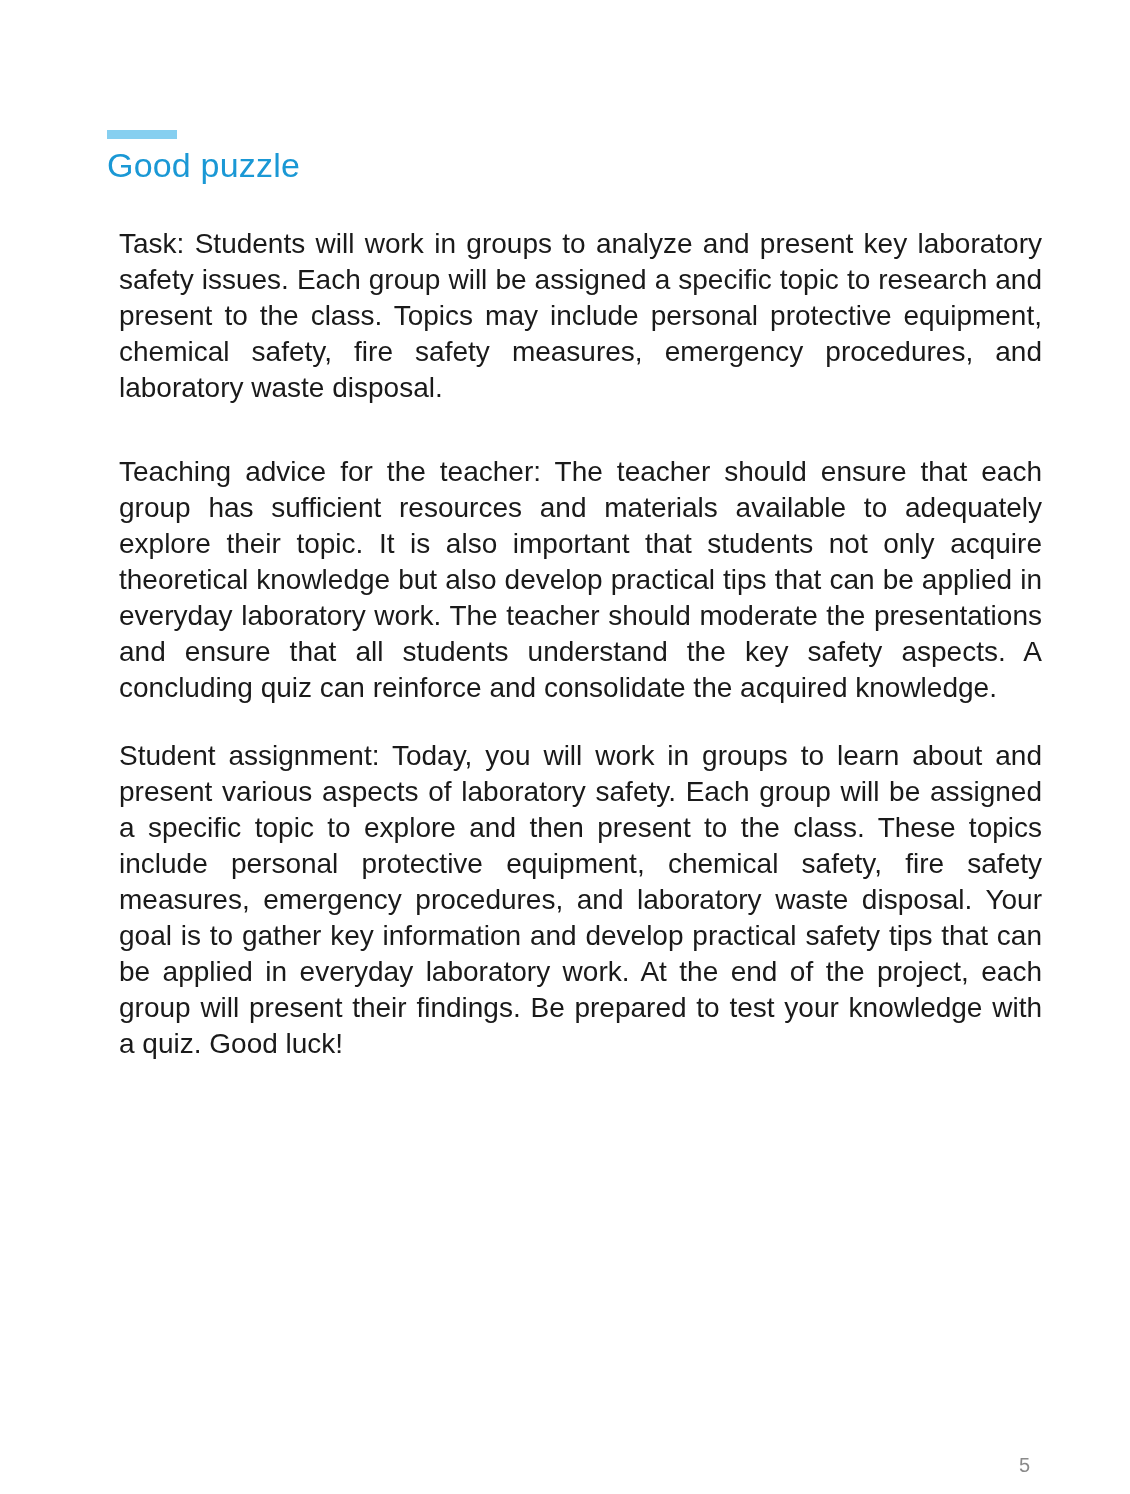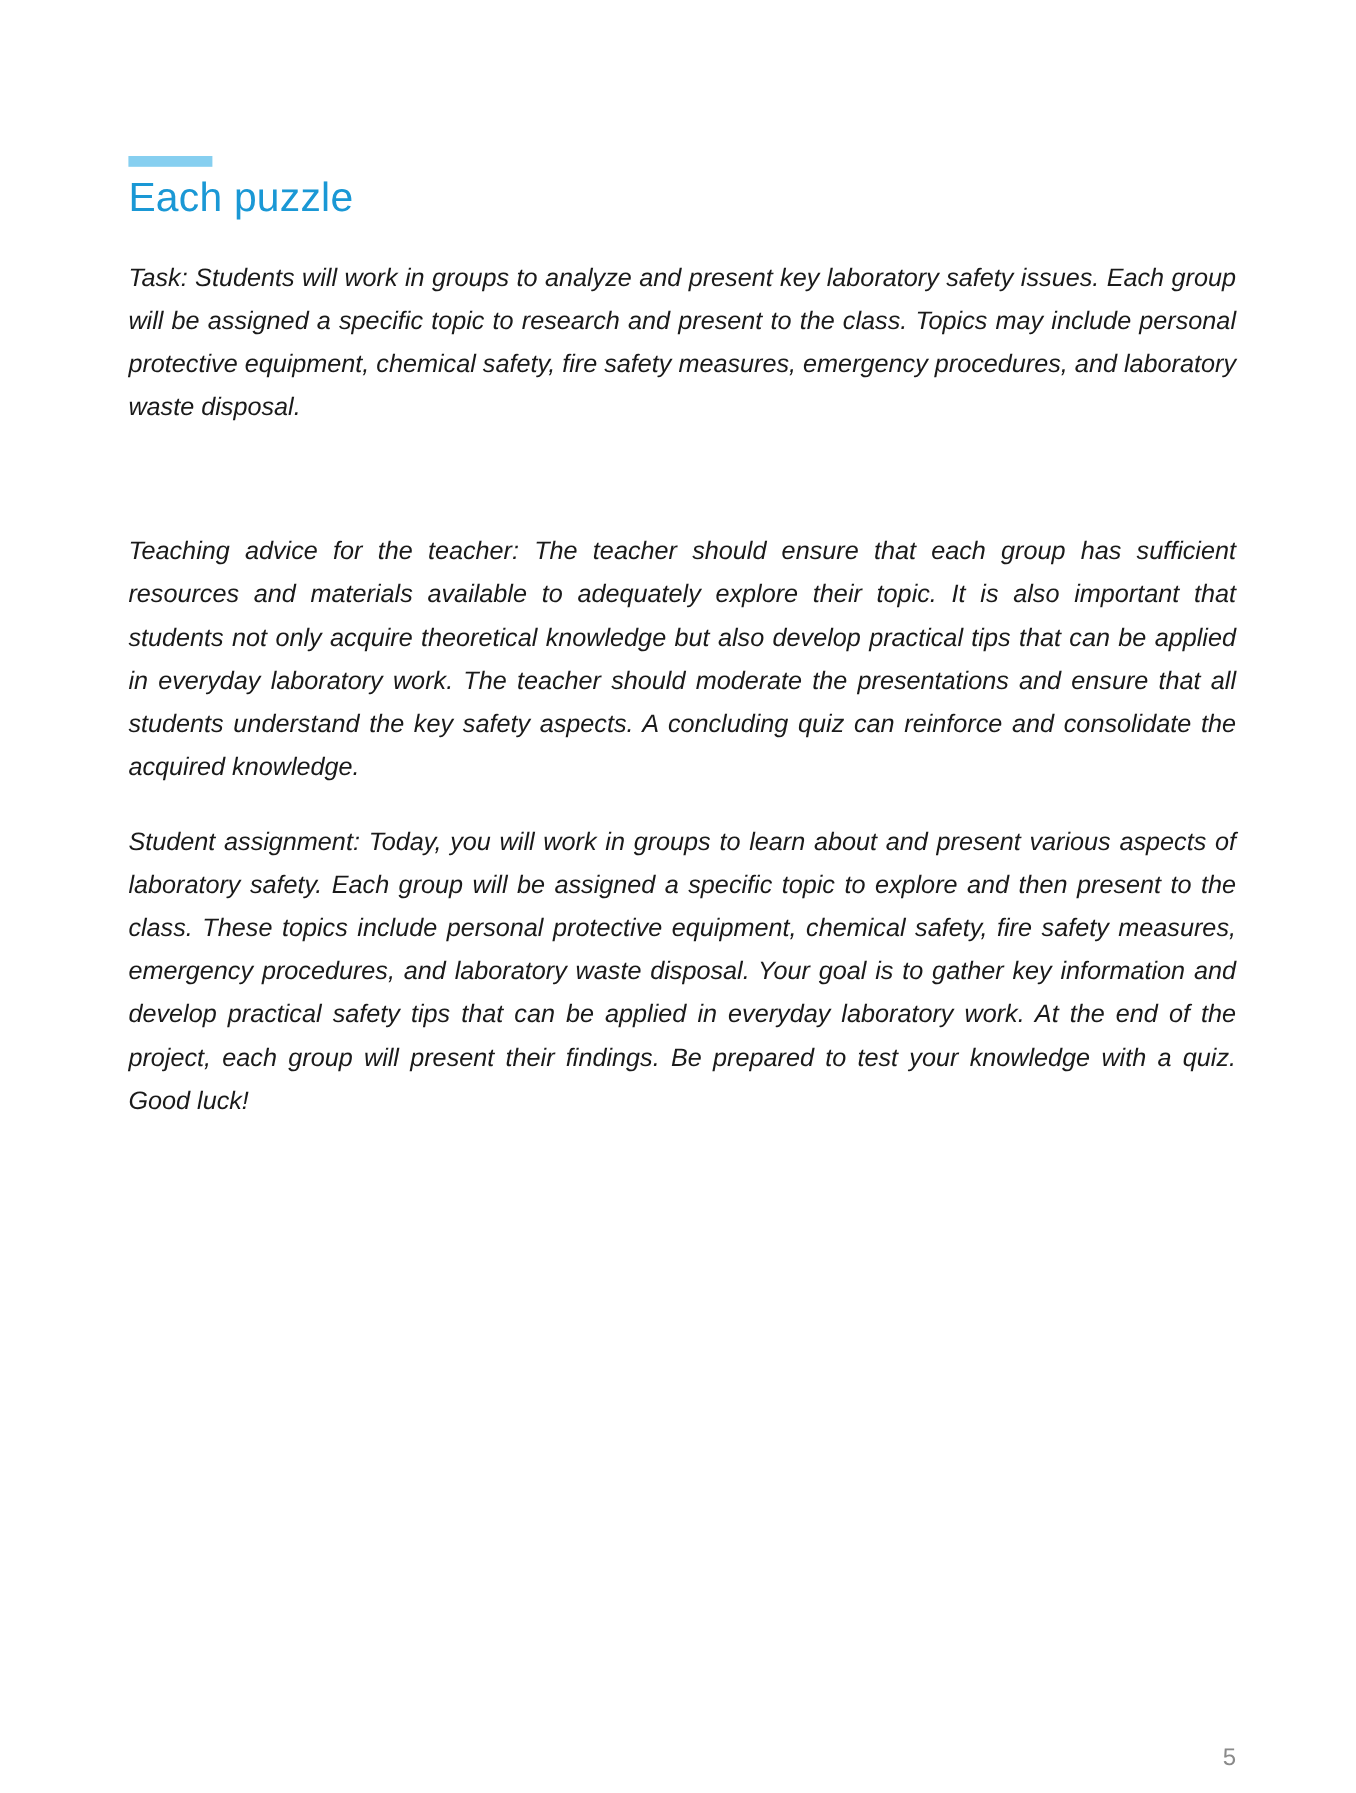--- a/index.html
+++ b/index.html
@@ -1,26 +1,26 @@
 <!DOCTYPE html>
 <html><head>
 <meta charset="utf-8">
 <style>
   html, body { margin: 0; padding: 0; background: #ffffff; }
   body { width: 1130px; height: 1494px; position: relative; overflow: hidden;
          font-family: "Liberation Sans", "DejaVu Sans", sans-serif; color: #1a1a1a; }
   .accent-bar { position: absolute; left: 107px; top: 130px; width: 70px; height: 9px; background: #86cff0; }
   .title { position: absolute; left: 107px; top: 146px; margin: 0; font-size: 34px; font-weight: normal; color: #1a98d5; letter-spacing: 0.2px; }
-  .para { position: absolute; left: 107px; width: 923px; margin: 0; font-size: 21px; line-height: 36px; text-align: justify; text-align-last: left; font-style: italic; }
+  .para { position: absolute; left: 107px; width: 923px; margin: 12px; font-size: 28px; line-height: 36px; text-align: justify; text-align-last: left; }
   .p1 { top: 214px; }
   .p2 { top: 442px; }
-  .p3 { top: 684px; }
+  .p3 { top: 726px; }
   .page-num { position: absolute; right: 100px; top: 1454px; font-size: 20px; color: #8a8a8a; }
 </style>
 </head>
 <body>
 
 <div class="accent-bar"></div>
-<h1 class="title">Each puzzle</h1>
+<h1 class="title">Good puzzle</h1>
 <p class="para p1">Task: Students will work in groups to analyze and present key laboratory safety issues. Each group will be assigned a specific topic to research and present to the class. Topics may include personal protective equipment, chemical safety, fire safety measures, emergency procedures, and laboratory waste disposal.</p>
 <p class="para p2">Teaching advice for the teacher: The teacher should ensure that each group has sufficient resources and materials available to adequately explore their topic. It is also important that students not only acquire theoretical knowledge but also develop practical tips that can be applied in everyday laboratory work. The teacher should moderate the presentations and ensure that all students understand the key safety aspects. A concluding quiz can reinforce and consolidate the acquired knowledge.</p>
 <p class="para p3">Student assignment: Today, you will work in groups to learn about and present various aspects of laboratory safety. Each group will be assigned a specific topic to explore and then present to the class. These topics include personal protective equipment, chemical safety, fire safety measures, emergency procedures, and laboratory waste disposal. Your goal is to gather key information and develop practical safety tips that can be applied in everyday laboratory work. At the end of the project, each group will present their findings. Be prepared to test your knowledge with a quiz. Good luck!</p>
 <div class="page-num">5</div>
 
 </body></html>

